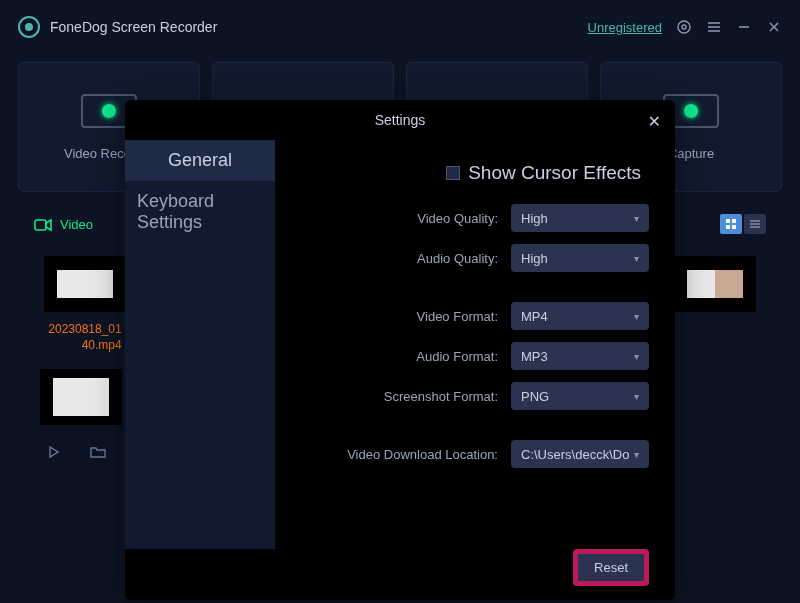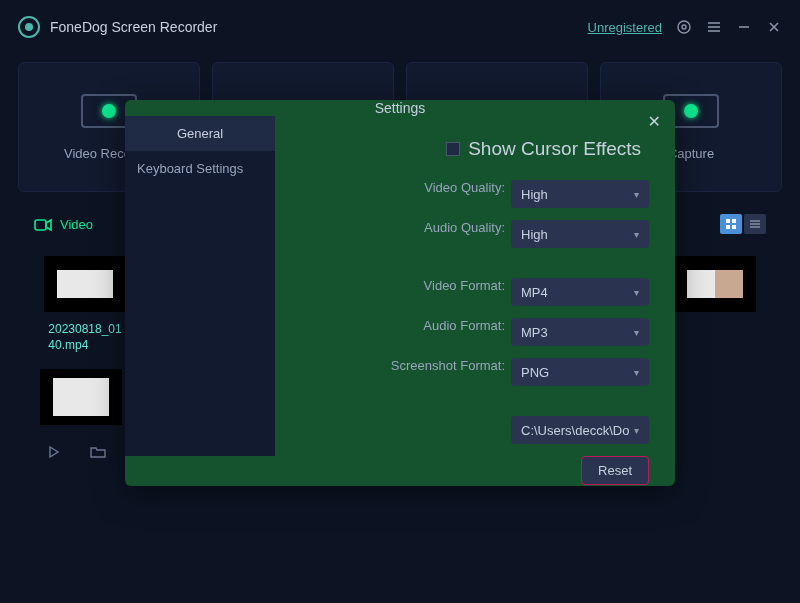--- a/index.html
+++ b/index.html
@@ -29,48 +29,48 @@
 .lib-tab.active { color: #0de68f; }
 .view-toggles { display: flex; gap: 2px; }
 .view-btn { width: 22px; height: 20px; background: #2a3450; display: flex; align-items: center; justify-content: center; cursor: pointer; border-radius: 2px; }
 .view-btn.active { background: #4a90d9; }
 
 .lib-grid { display: flex; gap: 40px; padding: 14px 40px 10px; flex-wrap: wrap; }
 .lib-item { width: 90px; display: flex; flex-direction: column; align-items: center; gap: 10px; }
 .thumb { width: 82px; height: 56px; background: #000; display: flex; align-items: center; justify-content: center; }
 .thumb-inner { width: 56px; height: 28px; background: #e8e8e8; }
 .thumb-inner.tan { background: linear-gradient(90deg, #e8e8e8 50%, #c8a890 50%); }
-.lib-name { color: #5eead4; font-size: 12px; text-align: left; line-height: 1.3; }
+.lib-name { color: #f97316; font-size: 12px; text-align: right; line-height: 1.3; }
 
 .lib-row2 { display: flex; gap: 40px; padding: 6px 40px; }
 
 .toolbar { display: flex; gap: 28px; padding: 14px 46px; }
 .tool-icon { width: 16px; height: 16px; color: #6c7890; cursor: pointer; }
 
 
-.modal { position: absolute; top: 100px; left: 125px; width: 550px; height: 386px; background: #14532d; border-radius: 6px; box-shadow: 0 8px 30px rgba(0,0,0,0.5); display: flex; flex-direction: column; }
+.modal { position: absolute; top: 100px; left: 125px; width: 550px; height: 500px; background: #000000; border-radius: 6px; box-shadow: 0 8px 30px rgba(0,0,0,0.5); display: flex; flex-direction: column; }
 .modal-header { height: 40px; display: flex; align-items: center; justify-content: center; position: relative; }
 .modal-title { color: #c8d0e0; font-size: 14px; }
 .modal-close { position: absolute; right: 14px; top: 12px; color: #c8d0e0; cursor: pointer; font-size: 16px; }
 .modal-body { flex: 1; display: flex; }
 .modal-sidebar { width: 150px; background: #111a2e; padding-top: 0; }
-.sidebar-tab { padding: 10px 22px; color: #98a4bc; font-size: 13px; cursor: pointer; text-align: center; }
+.sidebar-tab { padding: 10px 22px; color: #98a4bc; font-size: 18px; cursor: pointer; text-align: center; }
 .sidebar-tab.active { background: #1f2a44; color: #c8d0e0; }
 .modal-content { flex: 1; padding: 22px 26px 12px 12px; display: flex; flex-direction: column; gap: 12px; }
 .checkbox-row { display: flex; align-items: center; gap: 8px; justify-content: flex-end; padding-right: 8px; margin-bottom: 8px; }
 .checkbox { width: 14px; height: 14px; border: 1px solid #4a5670; background: #1f2a44; }
 .checkbox-label { color: #c8d0e0; font-size: 19px; }
-.form-row { display: flex; gap: 6px; justify-content: flex-end; }
+.form-row { display: flex; align-items: center; gap: 13px; justify-content: flex-end; }
 .form-label { color: #98a4bc; font-size: 13px; }
 .select { width: 138px; height: 28px; background: #2a3450; border-radius: 4px; display: flex; align-items: center; justify-content: space-between; padding: 0 10px; cursor: pointer; }
 .select-val { color: #c8d0e0; font-size: 13px; overflow: hidden; white-space: nowrap; text-overflow: ellipsis; }
 .select-chev { color: #8a94a8; font-size: 10px; }
 .spacer { height: 6px; }
 .modal-footer { display: flex; justify-content: flex-end; padding: 0 26px 14px; }
-.reset-btn { padding: 6px 16px; background: #2a3450; border: 1px solid #be185d; border-radius: 4px; color: #c8d0e0; font-size: 13px; cursor: pointer; }
+.reset-btn { padding: 6px 16px; background: #2a3450; border: 5px solid #be185d; border-radius: 4px; color: #c8d0e0; font-size: 13px; cursor: pointer; }
 
 svg { display: block; }
 </style>
 </head>
 <body>
 
 <div class="header">
   <div class="header-left">
     <div class="logo"></div>
     <div class="app-title">FoneDog Screen Recorder</div>
@@ -271,20 +271,21 @@
       </div>
       <div class="form-row">
         <div class="form-label">Screenshot Format:</div>
         <div class="select">
           <span class="select-val">PNG</span>
           <span class="select-chev">▾</span>
         </div>
       </div>
       <div class="spacer"></div>
       <div class="form-row">
+        <div class="form-label">Video Download Location:</div>
         <div class="select">
           <span class="select-val">C:\Users\decck\Do</span>
           <span class="select-chev">▾</span>
         </div>
       </div>
     </div>
   </div>
   <div class="modal-footer">
     <div class="reset-btn">Reset</div>
   </div>

